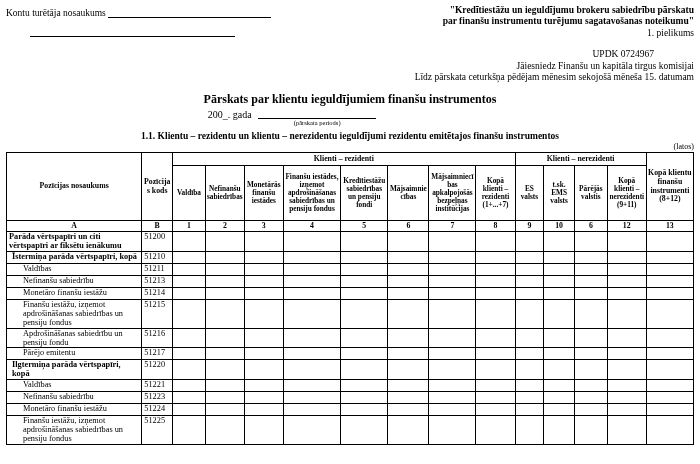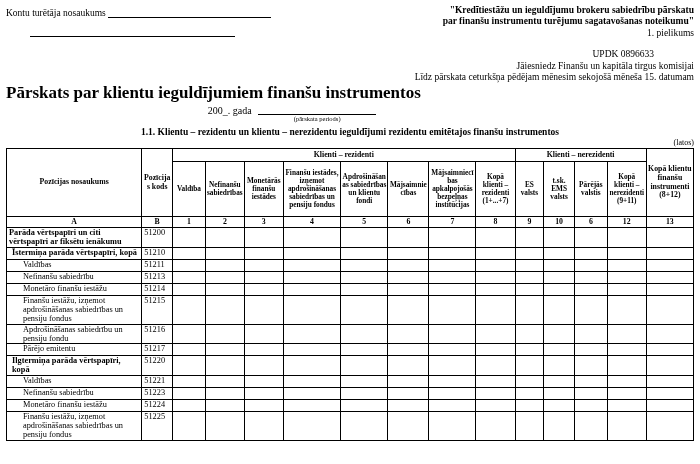--- a/index.html
+++ b/index.html
@@ -13,21 +13,21 @@
   }
   .top { display: flex; justify-content: space-between; align-items: flex-start; }
   .top-left { width: 300px; font-size: 9.5px; padding-top: 2px; }
   .account-line { display: flex; align-items: flex-end; }
   .account-label { white-space: nowrap; }
   .blank1 { flex: 1; max-width: 163px; height: 11px; border-bottom: 1px solid #000; margin-left: 2px; }
   .blank2 { width: 205px; height: 11px; border-bottom: 1px solid #000; margin-left: 24px; margin-top: 8px; }
   .top-right { font-size: 9.5px; text-align: right; line-height: 1.2; }
   .top-right .bold { font-weight: bold; }
   .updk { margin-top: 10px; padding-right: 40px; }
-  .title { font-weight: bold; font-size: 17px; }
+  .title { text-align: center; font-weight: bold; font-size: 12px; margin-top: 9px; }
   .period-row { text-align: center; font-size: 10px; margin-top: 2px; transform: translateX(-58px); }
   .period-blank-wrap { display: inline-block; vertical-align: top; margin-left: 4px; }
   .period-line { display: block; width: 118px; height: 10px; border-bottom: 1px solid #000; }
   .period-caption { display: block; font-size: 6.5px; text-align: center; line-height: 1.2; }
   .section-heading { font-size: 9.5px; font-weight: bold; margin-top: 4px; text-align: center; }
   .units { font-size: 8px; text-align: right; margin: 1px 0 1px 0; }
   table { border-collapse: collapse; table-layout: fixed; width: 100%; }
   th, td { border: 1px solid #000; }
   thead th, thead td {
     font-weight: bold; font-size: 7.3px; text-align: center;
@@ -53,21 +53,21 @@
       <div class="account-line">
         <span class="account-label">Kontu turētāja nosaukums</span>
         <span class="blank1"></span>
       </div>
       <div class="blank2"></div>
     </div>
     <div class="top-right">
       <div class="bold">"Kredītiestāžu un ieguldījumu brokeru sabiedrību pārskatu</div>
       <div class="bold">par finanšu instrumentu turējumu sagatavošanas noteikumu"</div>
       <div>1. pielikums</div>
-      <div class="updk">UPDK 0896633</div>
+      <div class="updk">UPDK 0724967</div>
       <div>Jāiesniedz Finanšu un kapitāla tirgus komisijai</div>
       <div>Līdz pārskata ceturkšņa pēdējam mēnesim sekojošā mēneša 15. datumam</div>
     </div>
   </div>
 
   <div class="title">Pārskats par klientu ieguldījumiem finanšu instrumentos</div>
 
   <div class="period-row">
     <span>200_. gada</span>
     <span class="period-blank-wrap">
@@ -103,21 +103,21 @@
         <th rowspan="2">Pozīcijas kods</th>
         <th colspan="8">Klienti – rezidenti</th>
         <th colspan="4">Klienti – nerezidenti</th>
         <th rowspan="2">Kopā klientu finanšu instrumenti (8+12)</th>
       </tr>
       <tr class="cols-row" id="col-header-row">
           <th>Valdība</th>
           <th>Nefinanšu sabiedrības</th>
           <th>Monetārās finanšu iestādes</th>
           <th>Finanšu iestādes, izņemot apdrošināšanas sabiedrības un pensiju fondus</th>
-          <th>Apdrošināšanas sabiedrības un klientu fondi</th>
+          <th>Kredītiestāžu sabiedrības un pensiju fondi</th>
           <th>Mājsaimniecības</th>
           <th>Mājsaimniecības apkalpojošās bezpeļņas institūcijas</th>
           <th>Kopā klienti – rezidenti (1+...+7)</th>
           <th>ES valsts</th>
           <th>t.sk. EMS valsts</th>
           <th>Pārējās valstis</th>
           <th>Kopā klienti – nerezidenti (9+11)</th>
         </tr>
       <tr class="index-row" id="index-row">
           <td>A</td>

